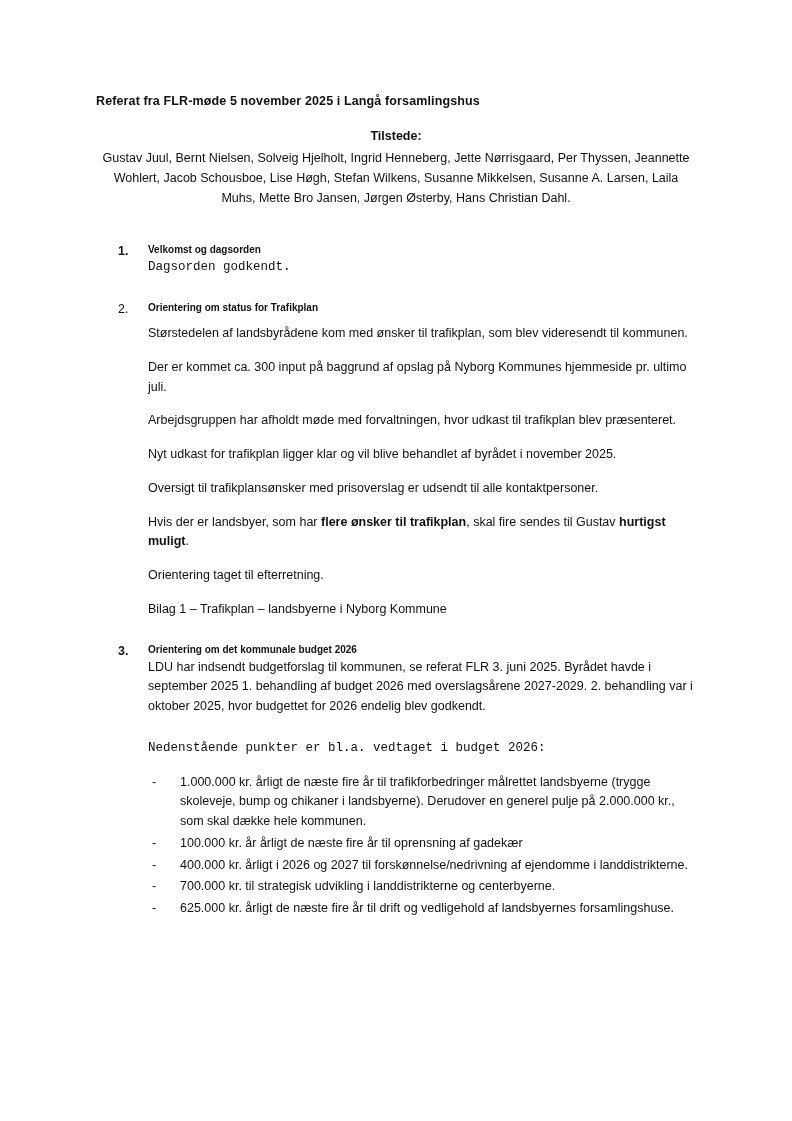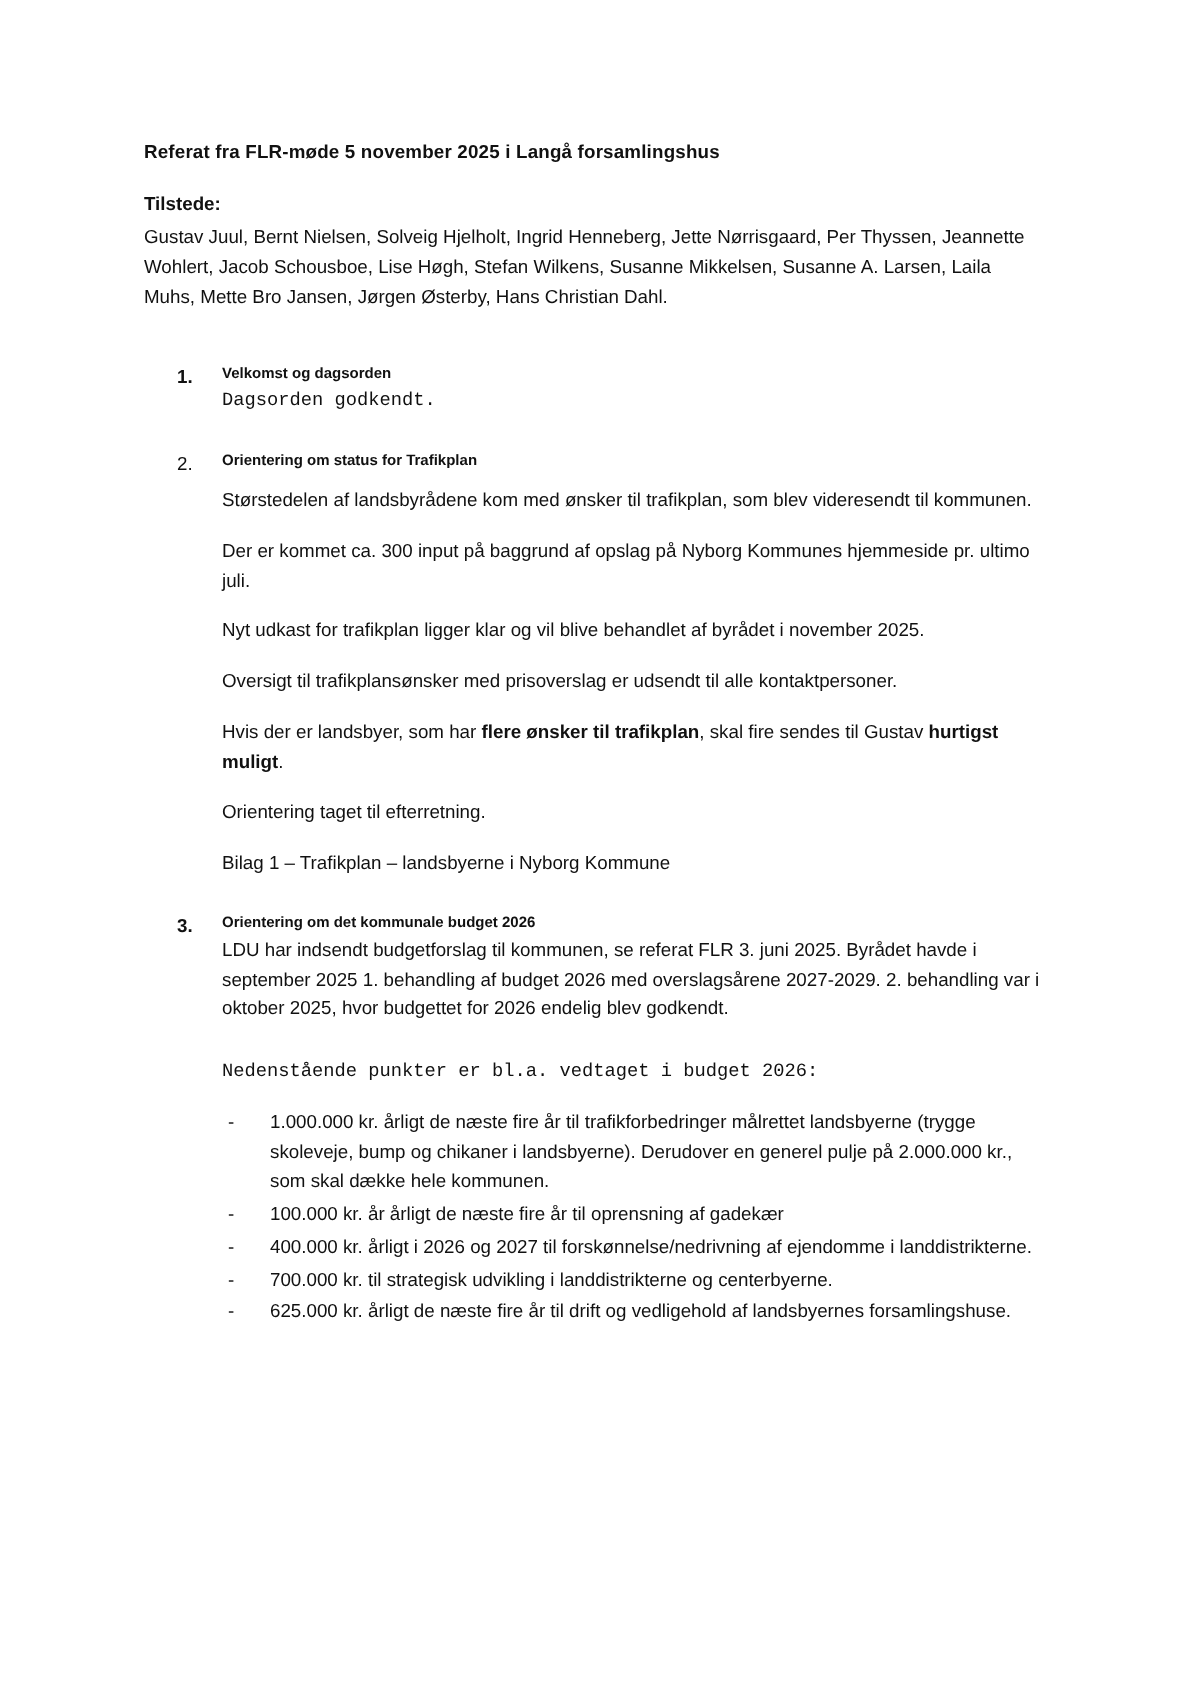--- a/index.html
+++ b/index.html
@@ -26,26 +26,28 @@
     font-weight: bold;
     line-height: 1.5;
     margin: 0 0 16px 0;
     letter-spacing: 0.01em;
   }
   .attendees-label {
     font-size: 12.5px;
     font-weight: bold;
     line-height: 1.5;
     margin: 0 0 2px 0;
+    text-align: center;
   }
   .attendees-body {
     font-size: 12.5px;
     line-height: 1.62;
     margin: 0;
     max-width: 600px;
+    text-align: center;
   }
   ol.agenda {
     list-style: none;
     margin: 34px 0 0 0;
     padding: 0;
   }
   ol.agenda > li {
     position: relative;
     padding-left: 52px;
     margin-bottom: 22px;
@@ -116,20 +118,21 @@
       <div class="item-heading">Velkomst og dagsorden</div>
       <p class="para tight">Dagsorden godkendt.</p>
     </li>
 
     <li>
       <span class="item-num">2.</span>
       <div class="item-heading">Orientering om status for Trafikplan</div>
       <div class="block-gap"></div>
       <p class="para">Størstedelen af landsbyrådene kom med ønsker til trafikplan, som blev videresendt til kommunen.</p>
       <p class="para">Der er kommet ca. 300 input på baggrund af opslag på Nyborg Kommunes hjemmeside pr. ultimo juli.</p>
+      <p class="para">Arbejdsgruppen har afholdt møde med forvaltningen, hvor udkast til trafikplan blev præsenteret.</p>
       <p class="para">Nyt udkast for trafikplan ligger klar og vil blive behandlet af byrådet i november 2025.</p>
       <p class="para">Oversigt til trafikplansønsker med prisoverslag er udsendt til alle kontaktpersoner.</p>
       <p class="para"><span>Hvis der er landsbyer, som har </span><b>flere ønsker til trafikplan</b><span>, skal fire sendes til Gustav </span><b>hurtigst muligt</b><span>.</span></p>
       <p class="para">Orientering taget til efterretning.</p>
       <p class="para">Bilag 1 – Trafikplan – landsbyerne i Nyborg Kommune</p>
     </li>
 
     <li>
       <span class="item-num bold">3.</span>
       <div class="item-heading">Orientering om det kommunale budget 2026</div>

